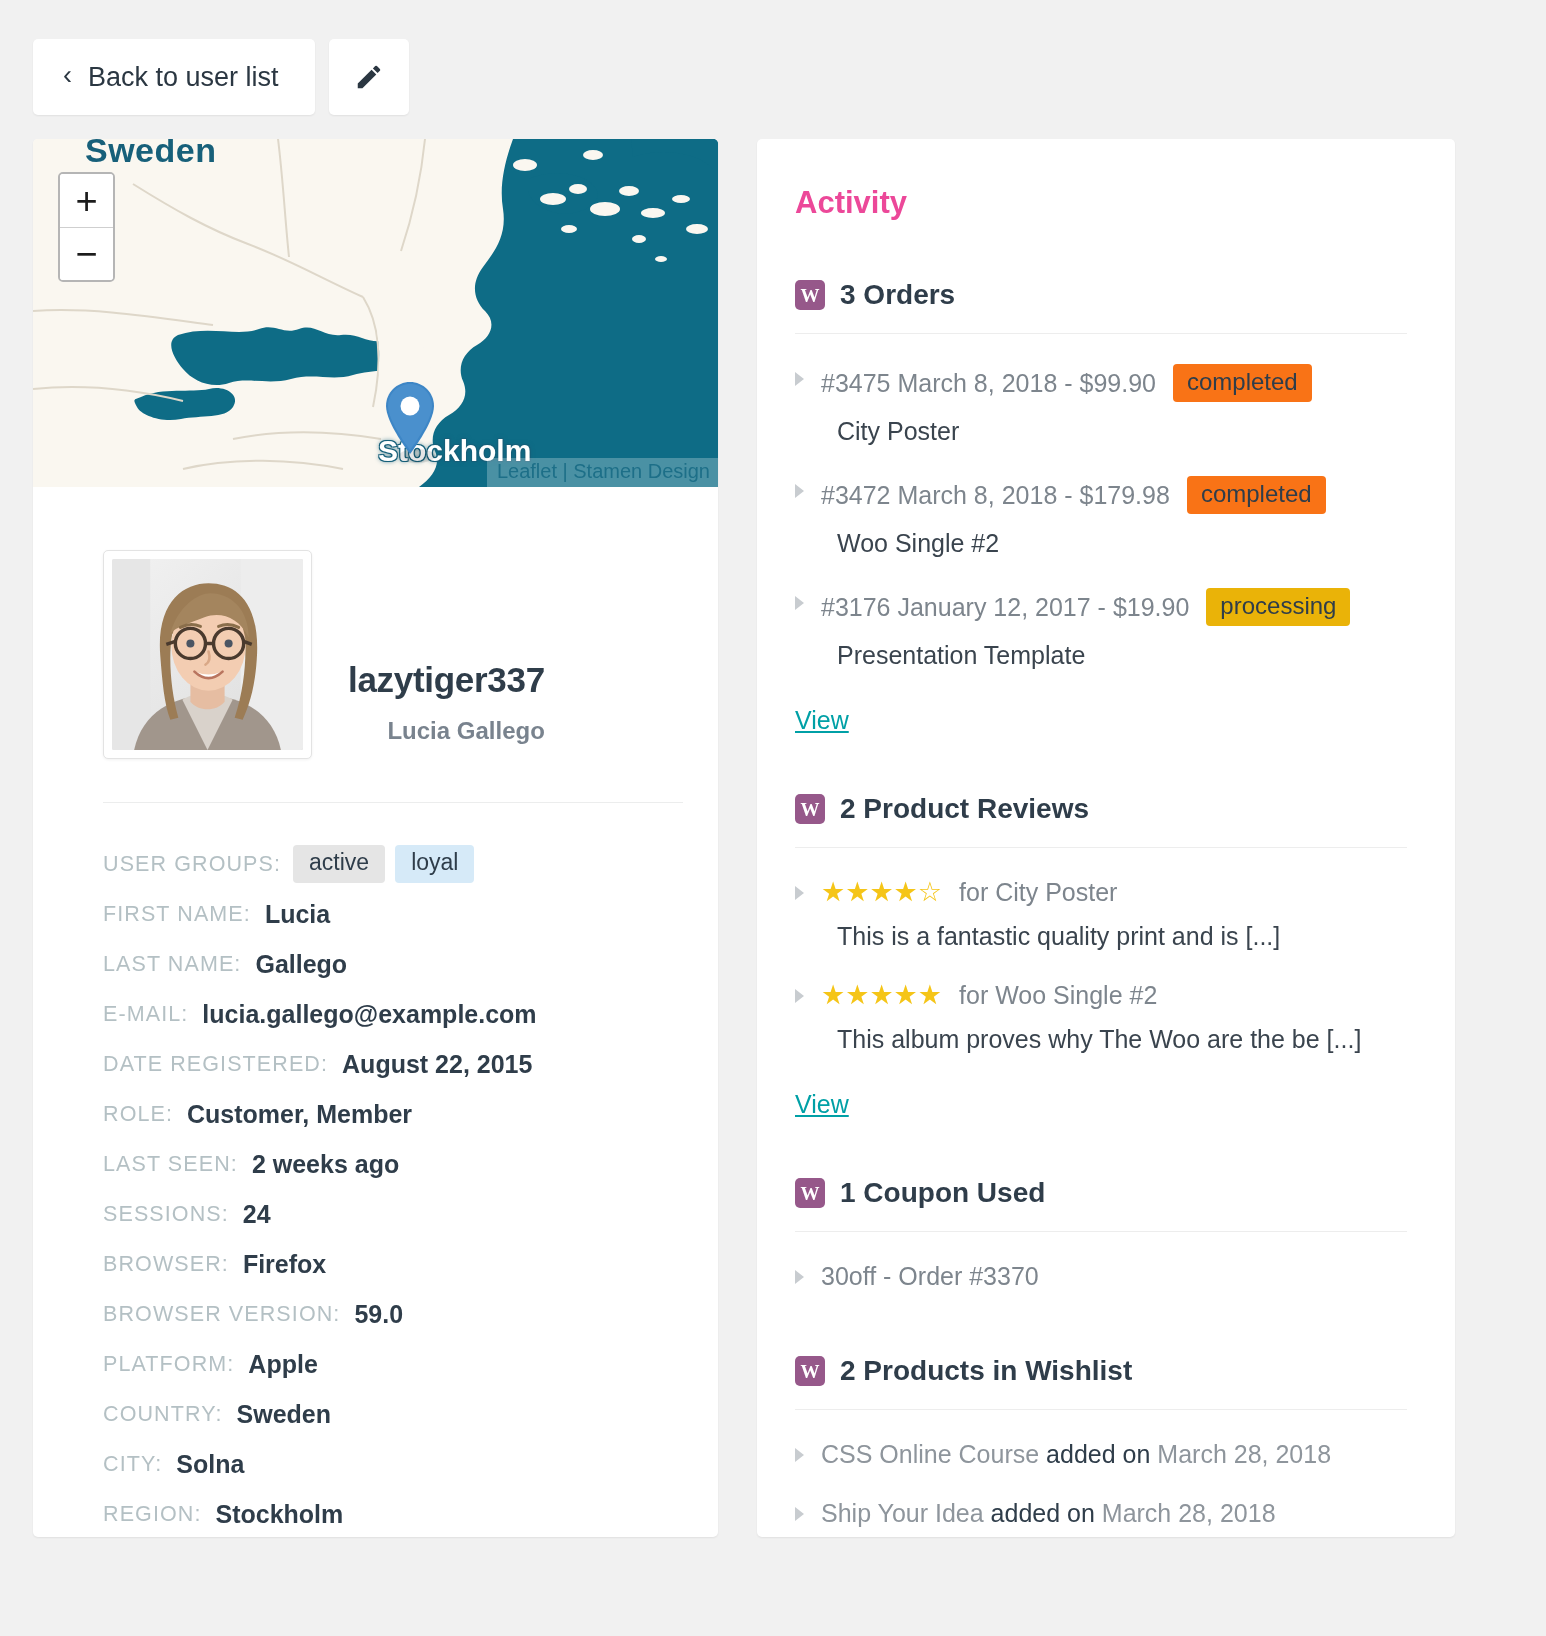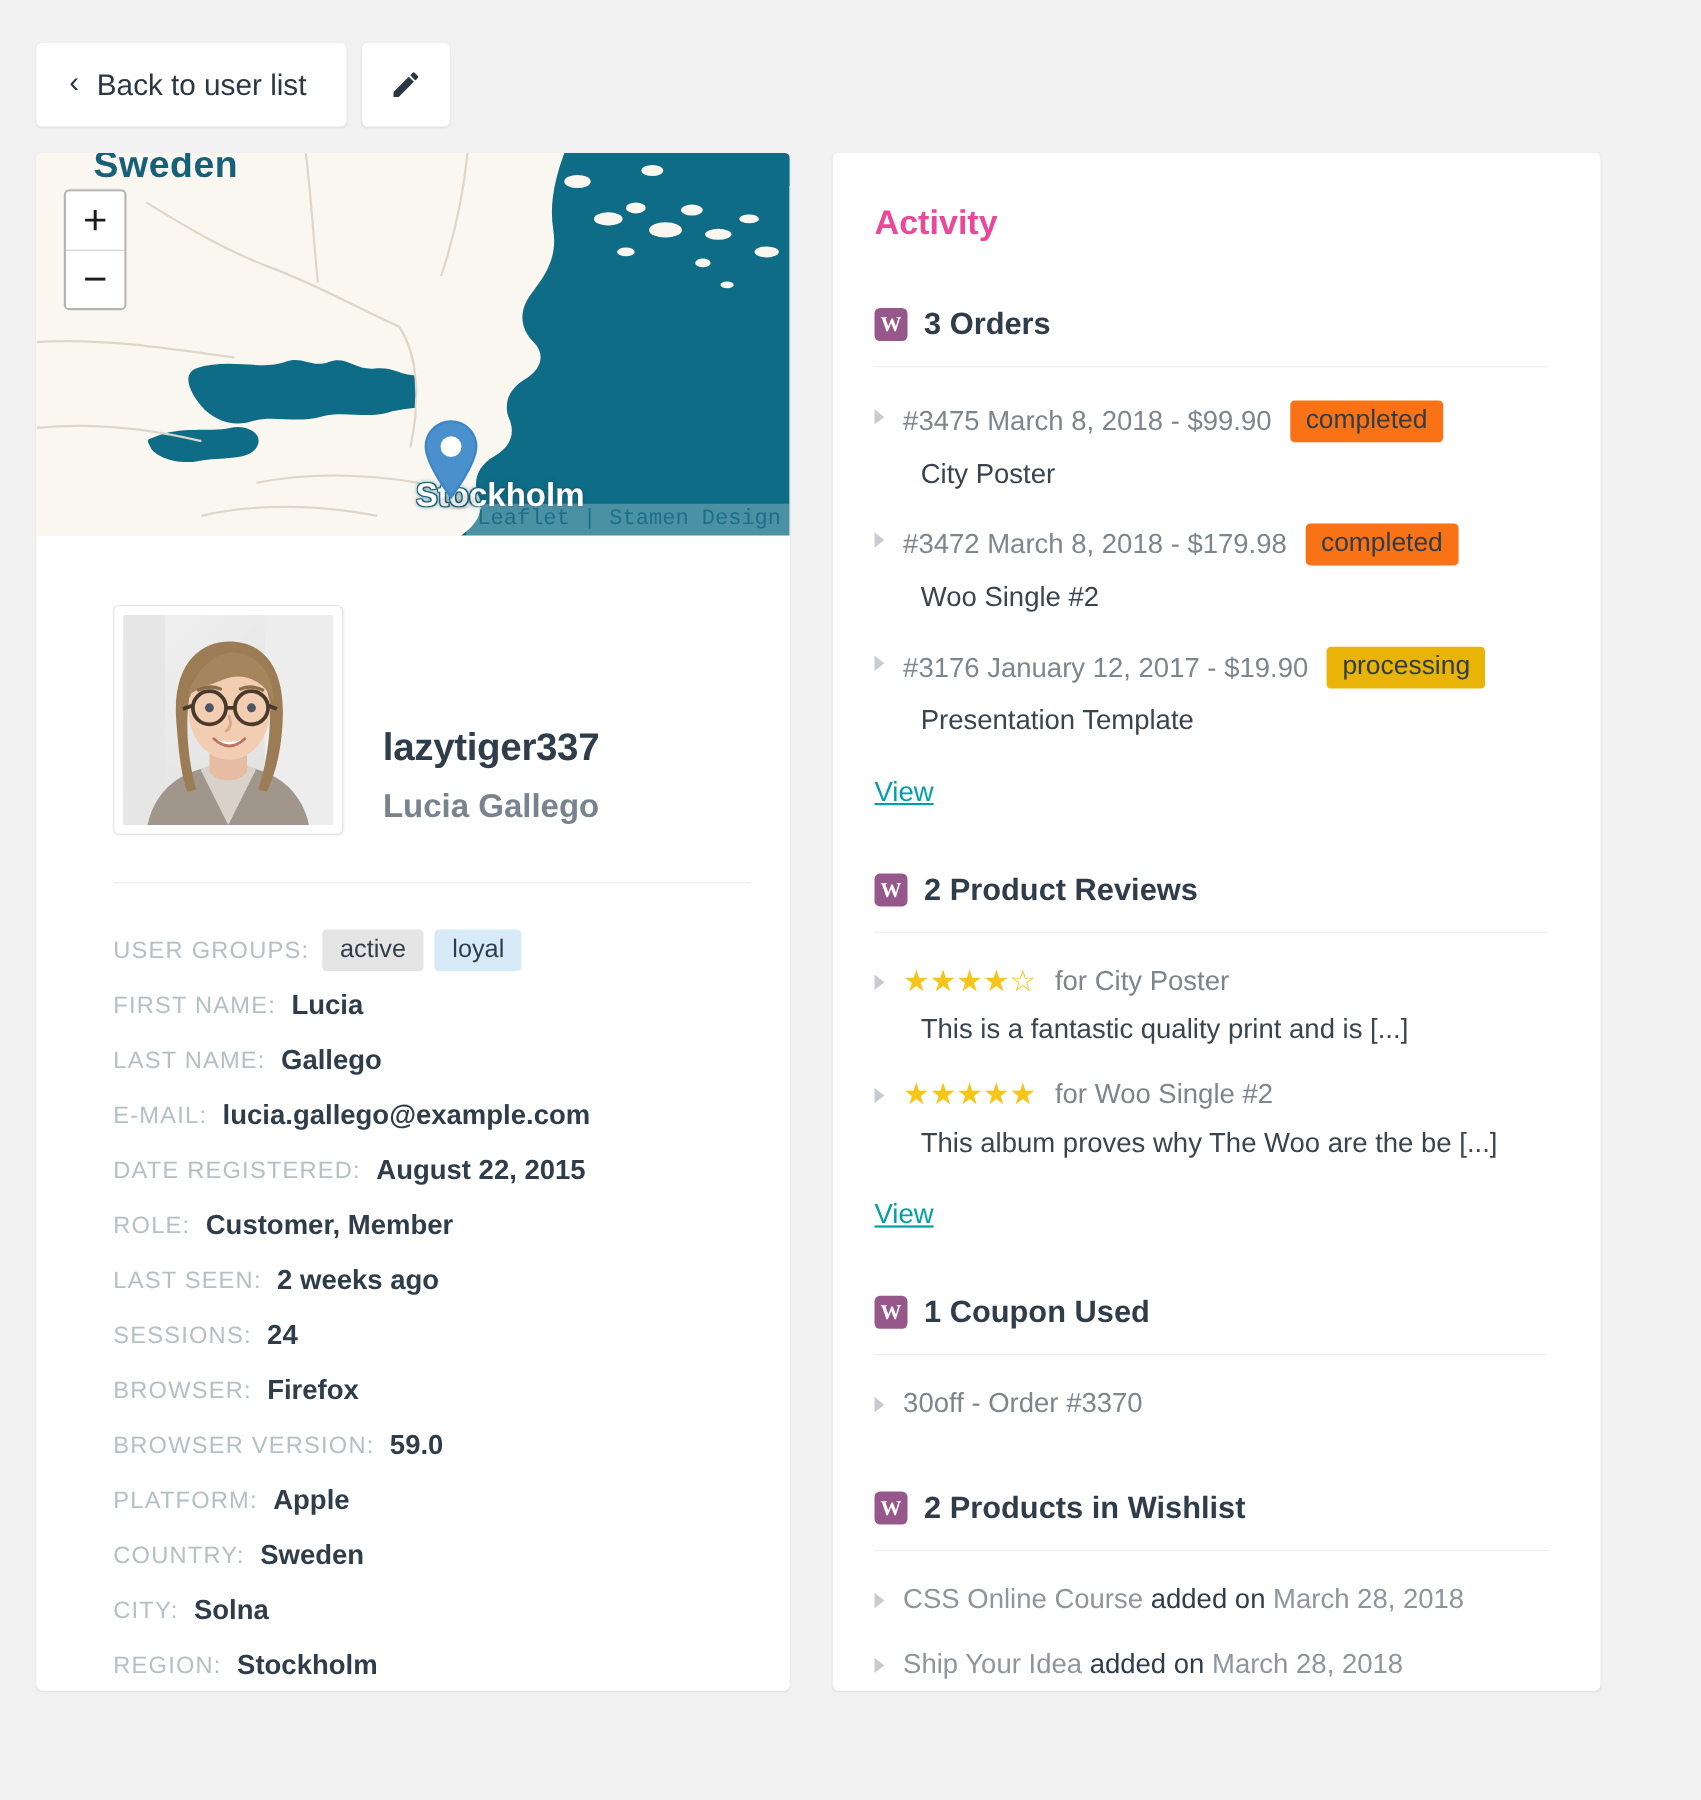--- a/index.html
+++ b/index.html
@@ -58,33 +58,33 @@
   }
   .zoom-btn {
     height: 53px; display: flex; align-items: center; justify-content: center;
     font-size: 38px; color: #1c1c1c; cursor: pointer; background: #fff; font-weight: 300;
     line-height: 1;
   }
   .zoom-btn.minus { border-top: 1px solid #cfcfcf; }
   .pin { position: absolute; left: 346px; top: 241px; pointer-events: none; }
   .map-attr {
     position: absolute; right: 0; bottom: 0; background: rgba(255,255,255,.25);
-    color: #1d6f88; font-size: 20px; padding: 2px 8px 4px 10px; font-family: Liberation Mono, monospace;
+    color: #1d6f88; font-size: 20px; padding: 2px 8px 4px 10px;
   }
 
   
   .avatar {
     position: absolute; left: 70px; top: 411px; width: 209px; height: 209px;
     background: #fff; border: 1px solid #e3e3e3; border-radius: 5px; padding: 8px;
     box-shadow: 0 1px 3px rgba(0,0,0,.06); overflow: hidden; z-index: 5;
   }
   .avatar-img { width: 100%; height: 100%; border-radius: 2px; overflow: hidden; position: relative; background:#e9eaec;}
   .identity { position: absolute; left: 315px; top: 521px; }
   .username { font-size: 35px; font-weight: bold; color: #2f3d4a; letter-spacing: -.3px;}
-  .fullname { font-size: 30px; font-weight: bold; color: #79838e; margin-top: 17px; }
+  .fullname { font-size: 24px; font-weight: bold; color: #79838e; margin-top: 17px; }
 
   .divider-left {
     position: absolute; left: 70px; top: 663px; width: 580px; height: 1px; background: #eceded;
   }
 
   
   .details { position: absolute; left: 70px; top: 700px; width: 600px; }
   .drow { display: flex; align-items: center; height: 50px; }
   .dlabel {
     font-size: 21.5px; color: #b4c0c4; letter-spacing: 1.1px; text-transform: uppercase;

